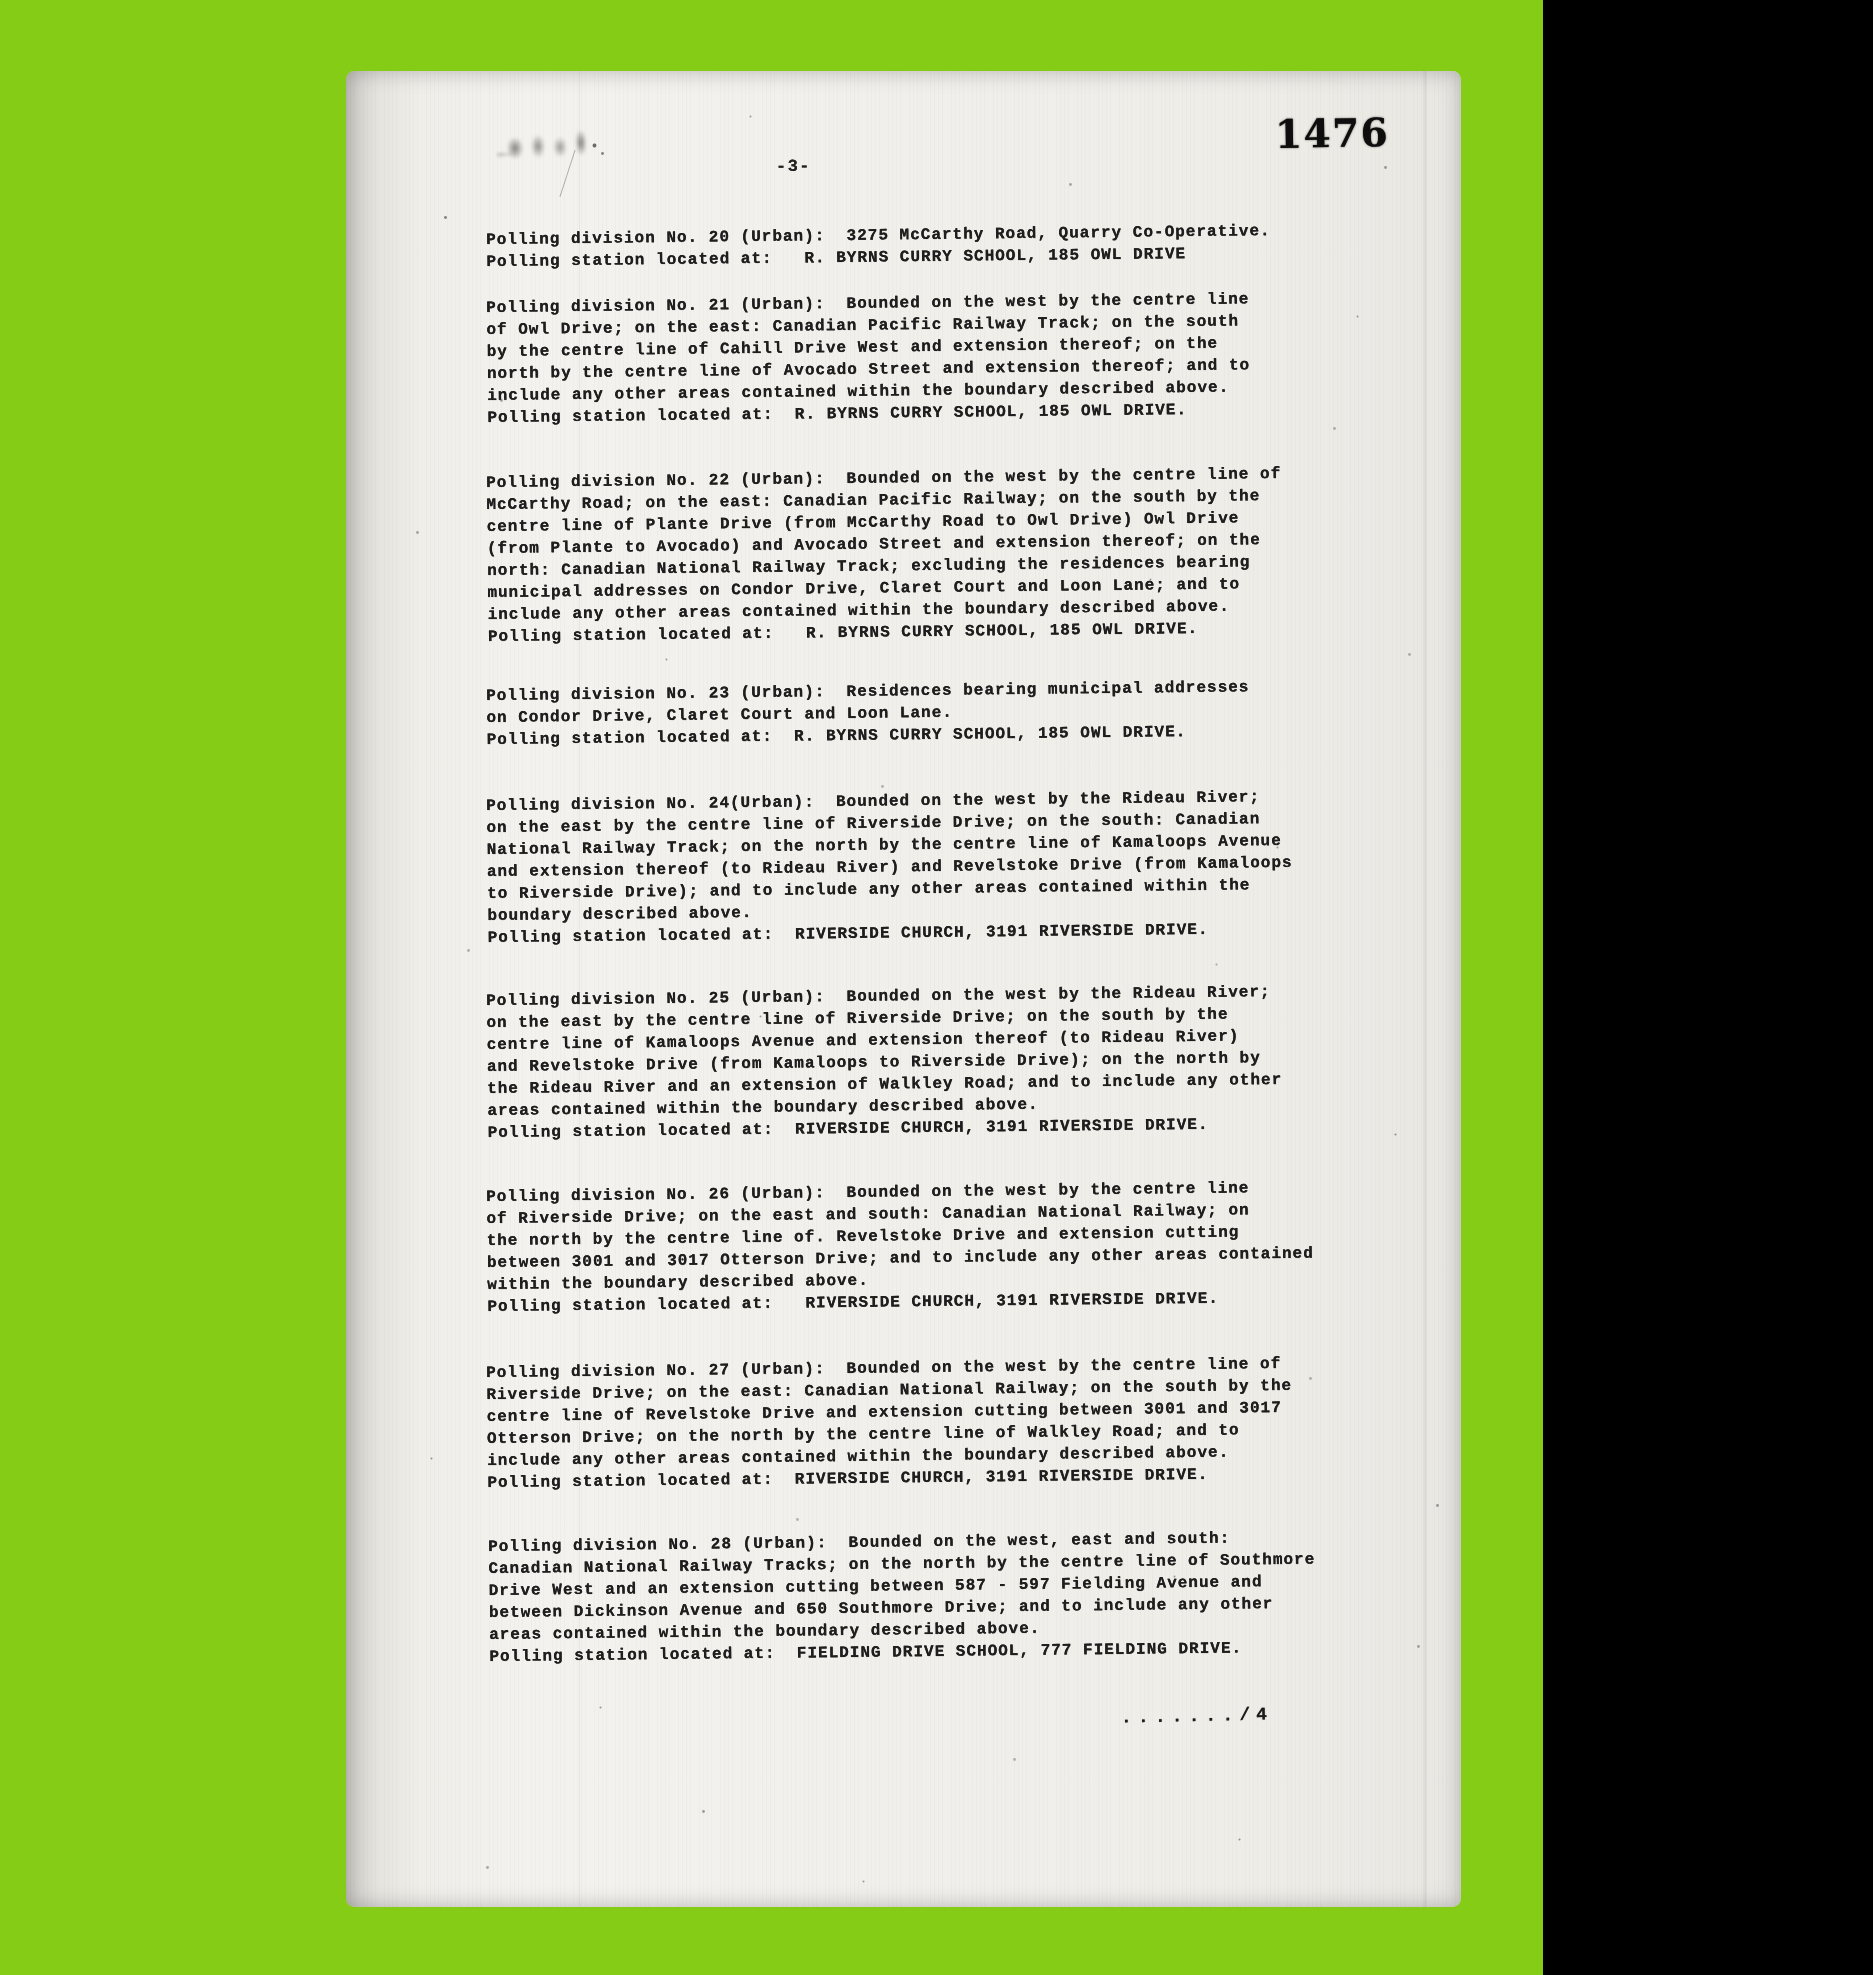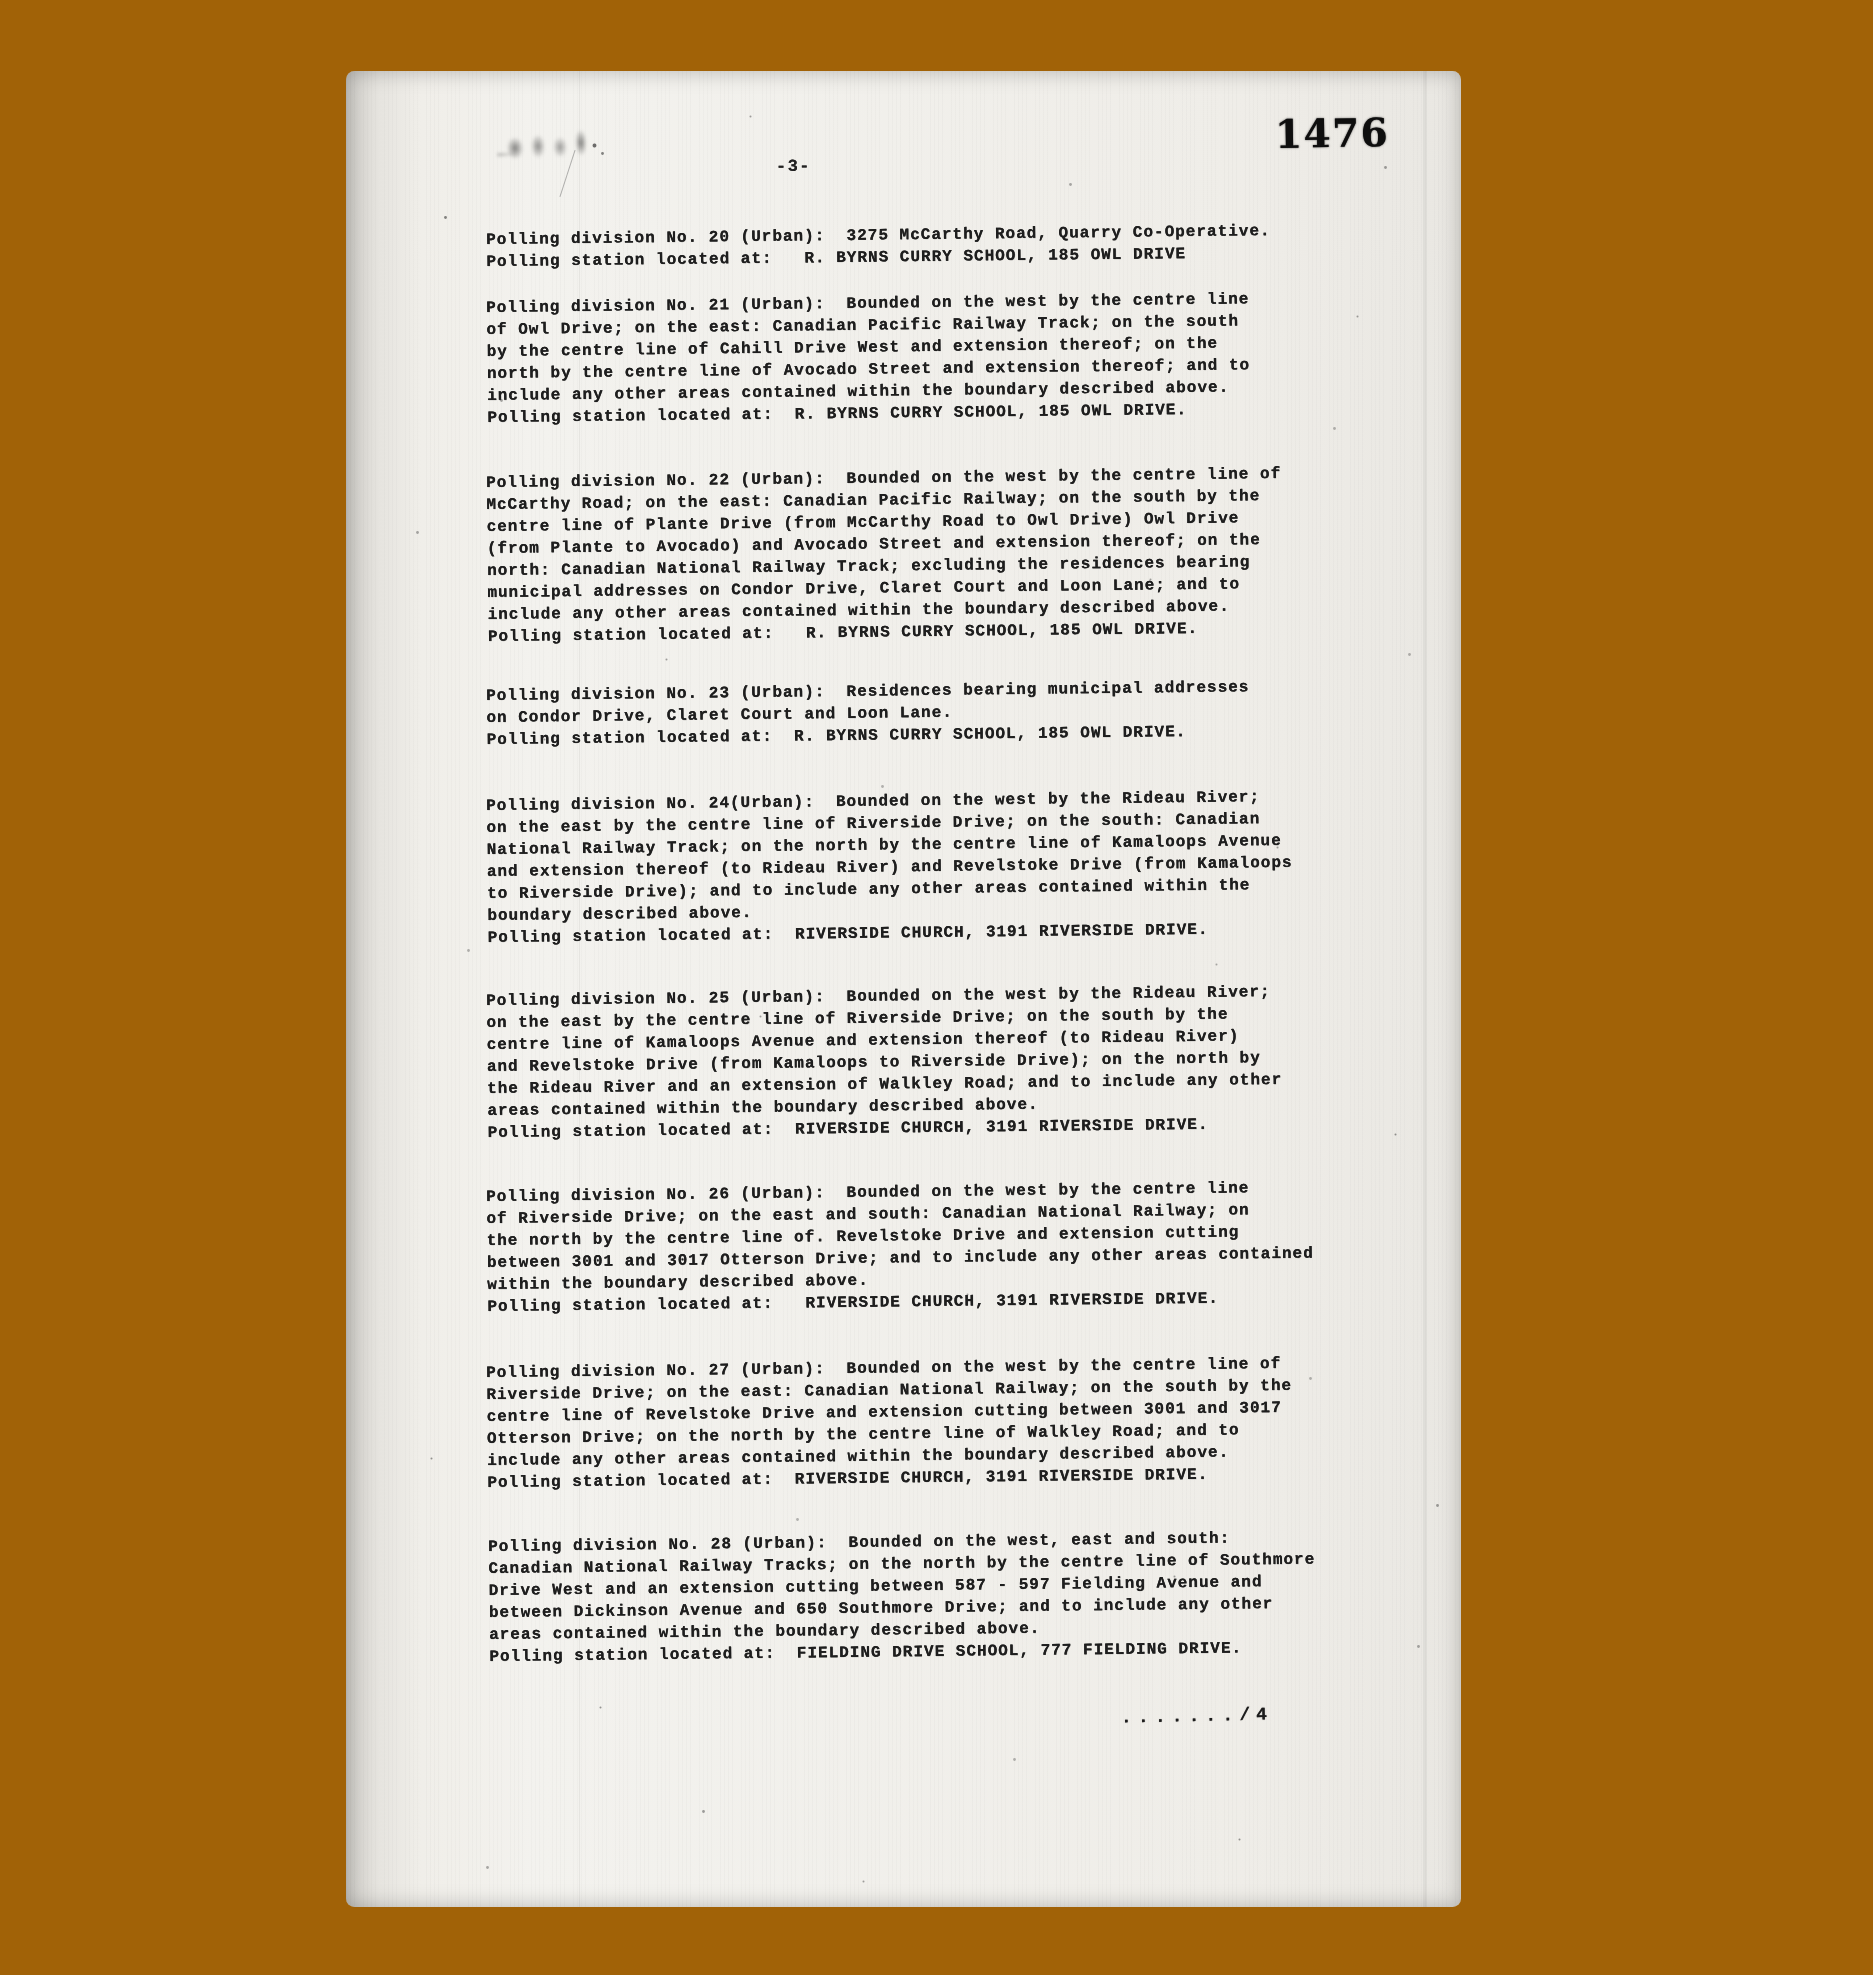--- a/index.html
+++ b/index.html
@@ -1,16 +1,16 @@
 <!DOCTYPE html>
 <html style="font-size:7.5px"><head>
 <meta charset="utf-8">
 <style>
   html,body{margin:0;padding:0;background:#000;}
-  .canvas{position:relative;width:1873px;height:1975px;background:#a16207;overflow:hidden;
+  .canvas{position:relative;width:1543px;height:1975px;background:#84cc16;overflow:hidden;
           font-family:"Liberation Mono","DejaVu Sans Mono",monospace;}
   .paper{position:absolute;left:346px;top:71px;width:1115px;height:1836px;
          background:
            repeating-linear-gradient(90deg, rgba(0,0,0,0.018) 0 0.9px, rgba(0,0,0,0) 0.9px 4.2px),
            linear-gradient(90deg, #cfcdc8 0px, #e6e4df 33px, #f0eee9 75px, #f3f2ee 188px, #efede8 893px, #e9e7e2 1115px),
            linear-gradient(0deg, #d9d7d2 0px, rgba(0,0,0,0) 42px);
          background-color:#f1efe9;
          border-radius:8.5px;
          box-shadow: inset 0 0 21px rgba(0,0,0,0.25);}
   .para{position:absolute;transform:rotate(-0.65deg);transform-origin:0 0;}

